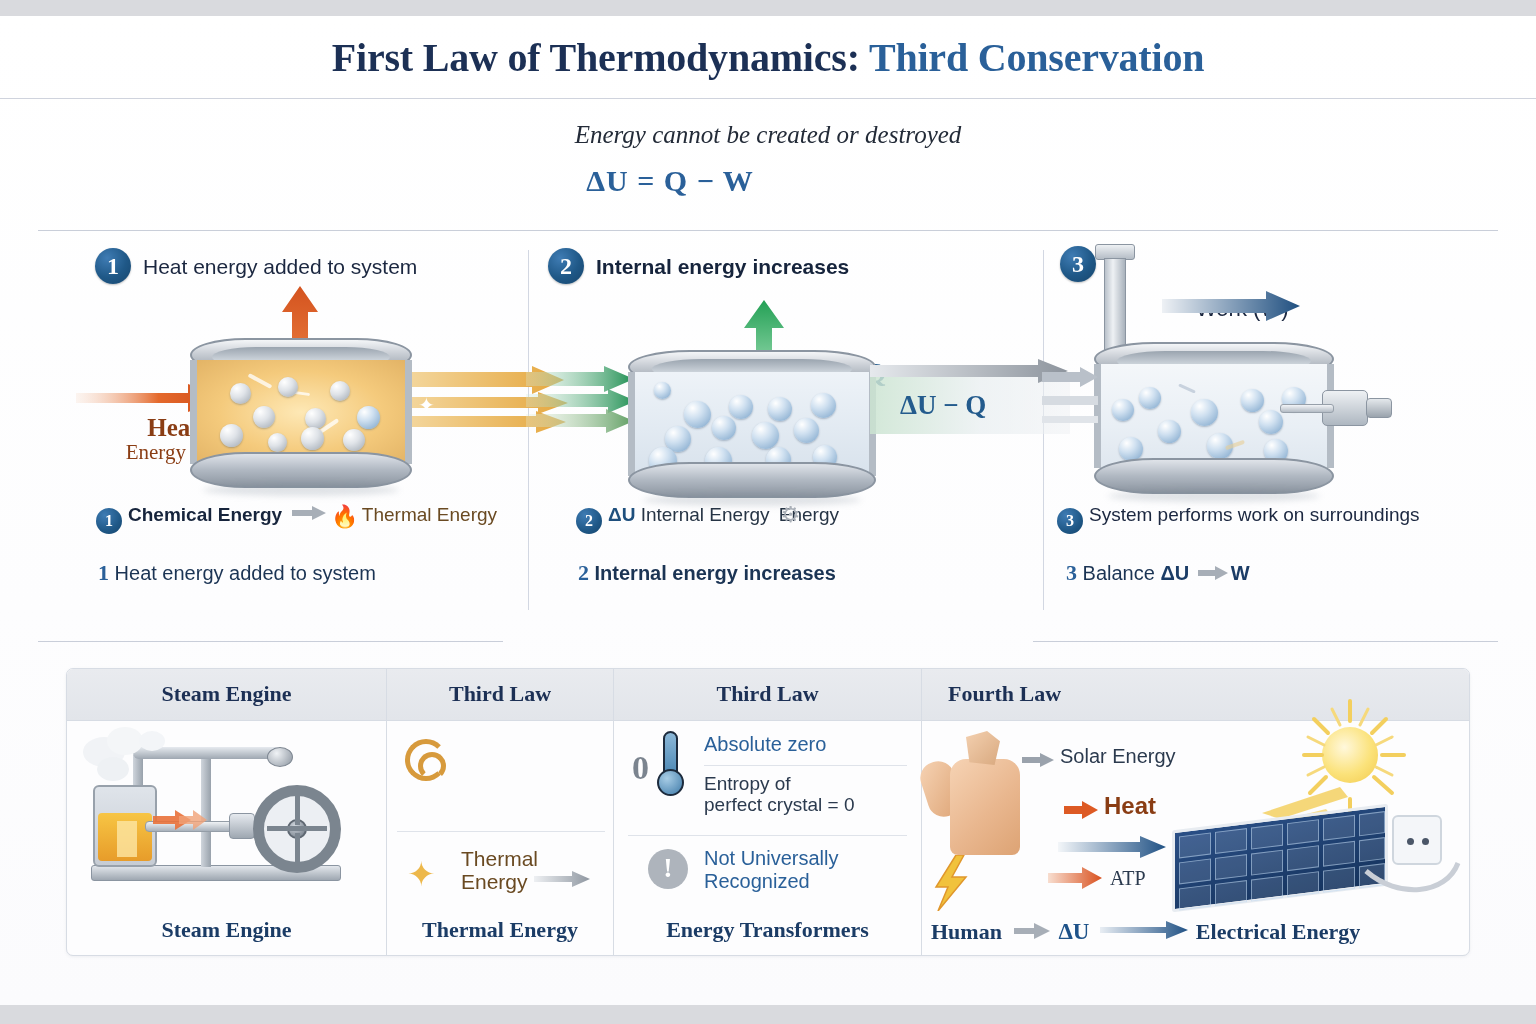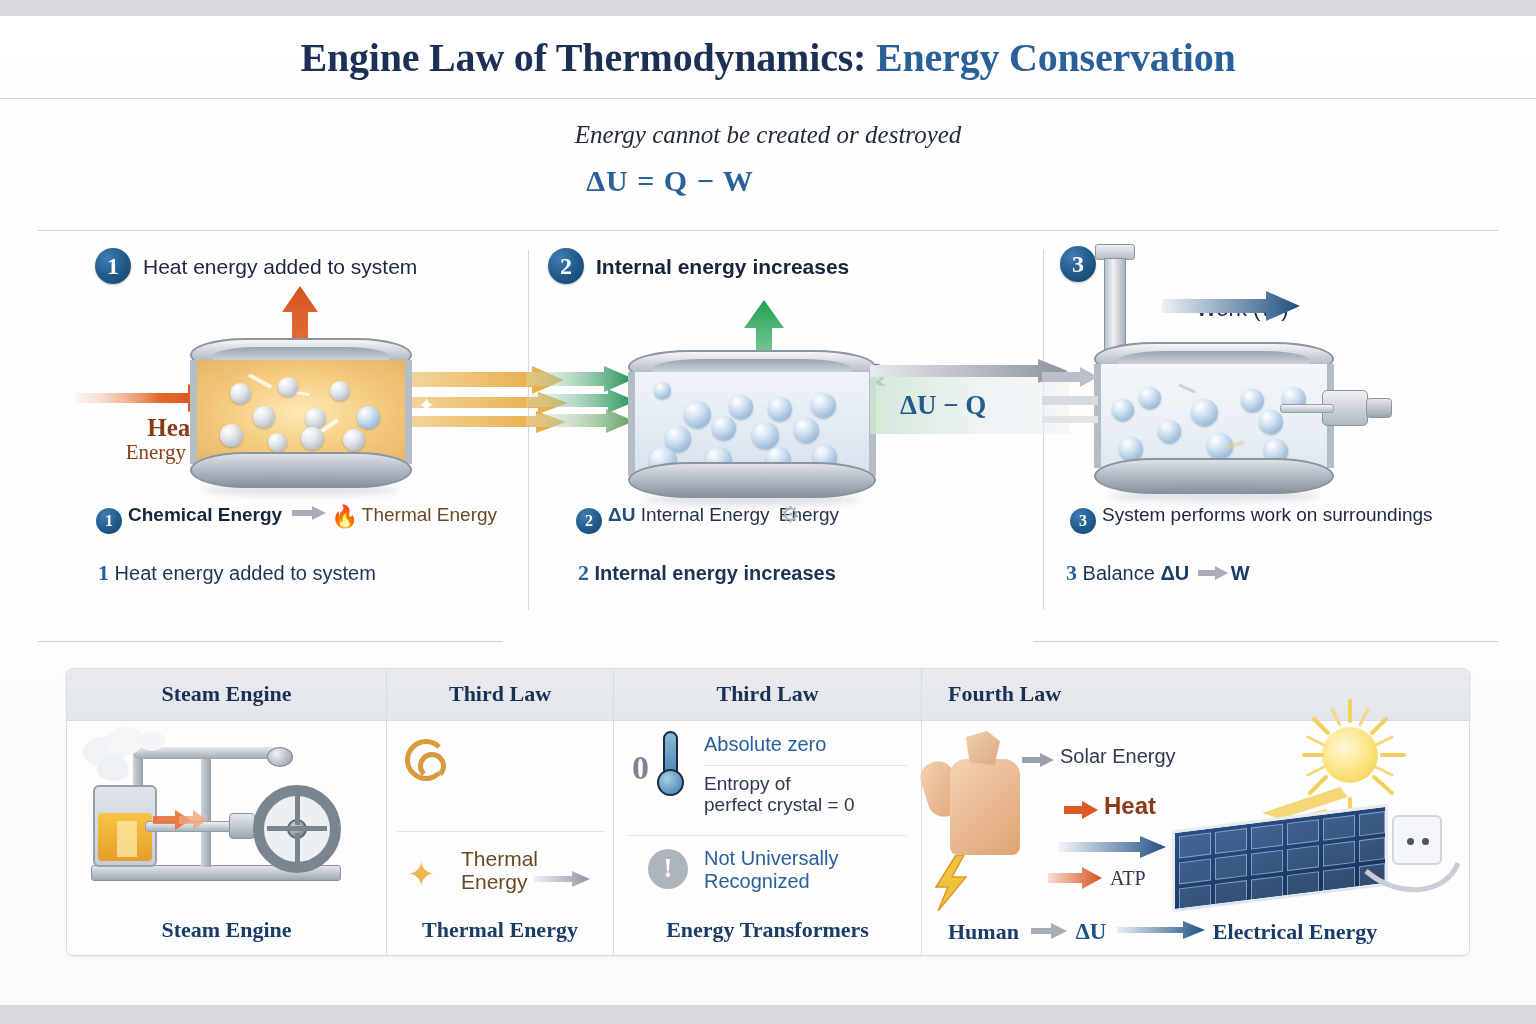--- a/index.html
+++ b/index.html
@@ -198,21 +198,21 @@
 <body>
 
 <div id="root">
 
   <div class="edge-band edge-top"></div>
   <div class="edge-band edge-bottom"></div>
 
   <div class="canvas">
 
     <div class="hdr">
-      <div class="title"><span>Engine Law of Thermodynamics: </span><span class="accent">Energy Conservation</span></div>
+      <div class="title"><span>First Law of Thermodynamics: </span><span class="accent">Third Conservation</span></div>
     </div>
     <div class="rule-top"></div>
     <div class="subtitle">Energy cannot be created or destroyed</div>
     <div class="formula">ΔU = Q − W</div>
     <div class="rule-mid"></div>
 
     <div class="panels">
 
       <div class="vsep s1"></div>
       <div class="vsep s2"></div>
@@ -426,21 +426,21 @@
              background:linear-gradient(180deg,#e4e8ec,#9aa3ad);border:1px solid #8b95a1;"></div>
         <div style="position:absolute;left:236px;top:166px;width:54px;height:9px;border-radius:3px;
              background:linear-gradient(180deg,#f2f4f7,#b4bcc5);border:1px solid #97a0aa;"></div>
 
         <svg style="position:absolute;left:-2px;top:126px;" width="60" height="70">
           <polygon points="0,8 38,8 38,3 56,13 38,23 38,18 0,18" fill="#b9c0c9"></polygon>
           <rect x="0" y="32" width="56" height="9" fill="#d6dbe1"></rect>
           <rect x="0" y="52" width="56" height="7" fill="#e0e4e9"></rect>
         </svg>
 
-        <div class="sub1" style="left:26px; top:266px;">
+        <div class="sub1" style="left:13px; top:266px;">
           <span class="minibadge">3</span><span style="color:#1b2740;">System performs work on surroundings</span>
         </div>
 
         <div class="sub2" style="left:22px; top:322px;">
           <span class="num">3</span>
           <span>Balance </span><span class="b" style="color:#1b3c66;">ΔU</span>
           <svg width="30" height="14" style="vertical-align:0px;margin:0 3px;">
             <polygon points="0,4 17,4 17,0 30,7 17,14 17,10 0,10" fill="#a7aeb7"></polygon>
           </svg><span class="b" style="color:#1b3c66;">W</span>
         </div>
@@ -655,21 +655,21 @@
         </div>
 
         <div class="socket" style="left:470px; top:146px; width:50px; height:50px;">
           <i style="left:13px; top:21px;"></i>
             <i style="left:28px; top:21px;"></i>
         </div>
         <svg style="position:absolute;left:440px;top:186px;" width="104" height="48">
           <path d="M4 16 C 36 44, 84 40, 96 8" stroke="#c9ced6" stroke-width="5" fill="none"></path>
         </svg>
 
-        <div style="position:absolute;left:26px;bottom:12px;white-space:nowrap;">
+        <div style="position:absolute;left:9px;bottom:12px;white-space:nowrap;">
           <span style="font-family:'Liberation Serif',serif;font-weight:bold;font-size:22px;color:#1b3c66;">Human</span>
           <svg width="36" height="16" style="vertical-align:0px;margin:0 8px;">
             <polygon points="0,5 20,5 20,0 36,8 20,16 20,11 0,11" fill="#a7aeb7"></polygon>
           </svg><span style="font-family:'Liberation Serif',serif;font-weight:bold;font-size:23px;color:#1e5289;">ΔU</span>
           <svg width="90" height="18" style="vertical-align:0px;margin:0 6px;">
             <defs>
                 <linearGradient id="cg1" x1="0" y1="0" x2="1" y2="0">
               <stop offset="0" stop-color="#e9eef4"></stop>
                   <stop offset="1" stop-color="#215285"></stop>
                 </linearGradient>

